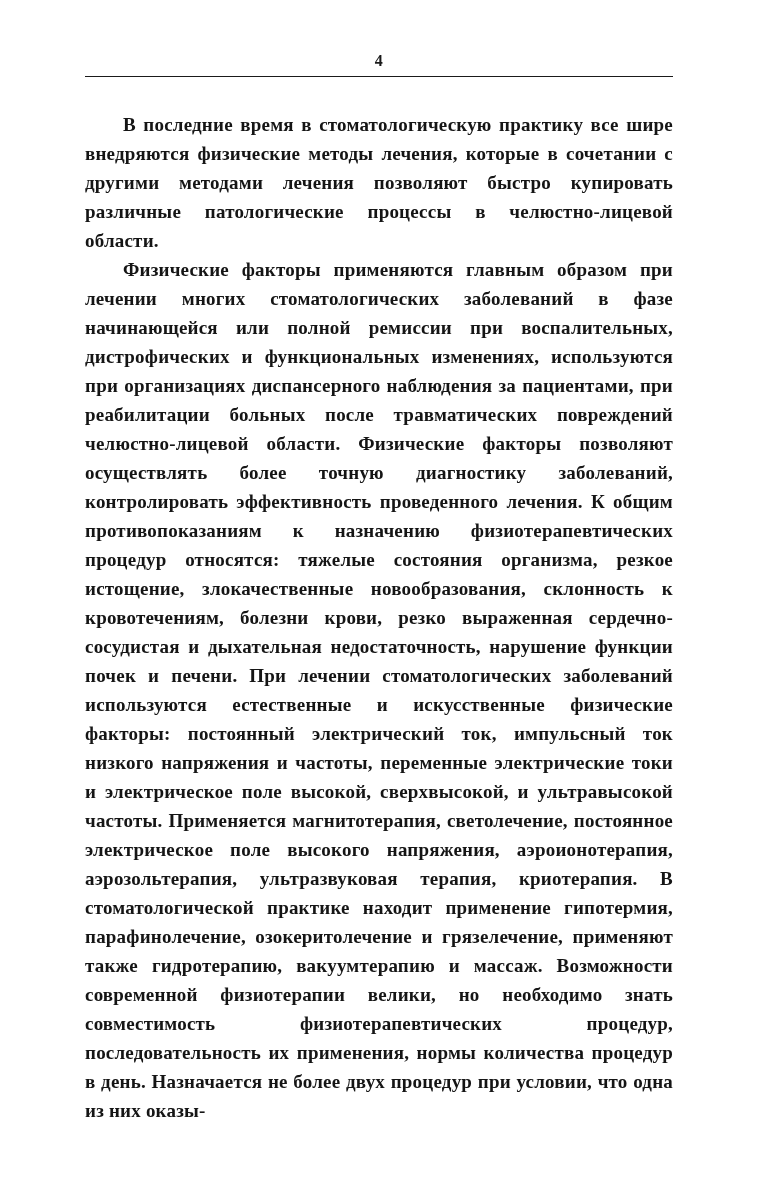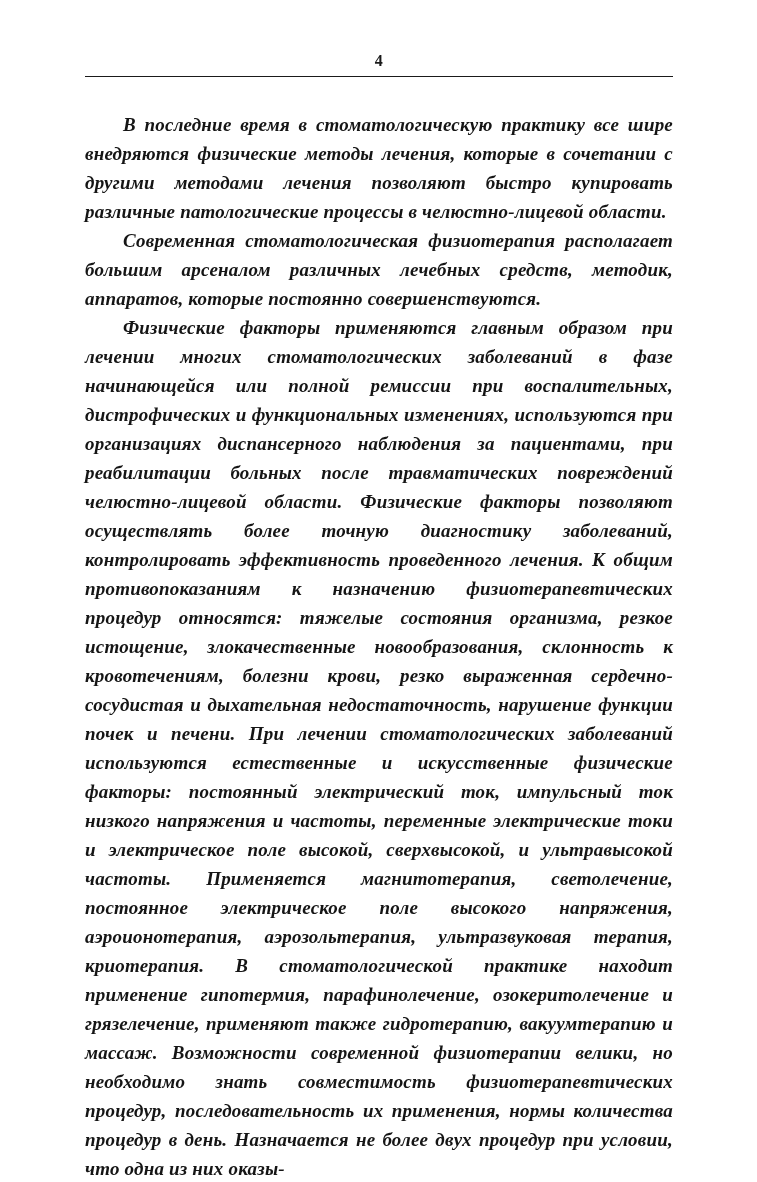--- a/index.html
+++ b/index.html
@@ -43,29 +43,27 @@
   }
   .text-block p {
     margin: 0;
     font-size: 19px;
     line-height: 29px;
     font-weight: 700;
     text-align: justify;
     text-indent: 38px;
     letter-spacing: 0.2px;
     color: #151515;
-    font-style: italic;
   }
 </style>
 </head>
 <body>
 
 <div class="page">
   <div class="page-header">
     <div class="page-number">4</div>
     <hr class="rule">
   </div>
   <div class="text-block">
     <p>В последние время в стоматологическую практику все шире внедряются физические методы лечения, которые в сочетании с другими методами лечения позволяют быстро купировать различные патологические процессы в челюстно-лицевой области.</p>
-    <p>Современная стоматологическая физиотерапия располагает большим арсеналом различных лечебных средств, методик, аппаратов, которые постоянно совершенствуются.</p>
     <p>Физические факторы применяются главным образом при лечении многих стоматологических заболеваний в фазе начинающейся или полной ремиссии при воспалительных, дистрофических и функциональных изменениях, используются при организациях диспансерного наблюдения за пациентами, при реабилитации больных после травматических повреждений челюстно-лицевой области. Физические факторы позволяют осуществлять более точную диагностику заболеваний, контролировать эффективность проведенного лечения. К общим противопоказаниям к назначению физиотерапевтических процедур относятся: тяжелые состояния организма, резкое истощение, злокачественные новообразования, склонность к кровотечениям, болезни крови, резко выраженная сердечно-сосудистая и дыхательная недостаточность, нарушение функции почек и печени. При лечении стоматологических заболеваний используются естественные и искусственные физические факторы: постоянный электрический ток, импульсный ток низкого напряжения и частоты, переменные электрические токи и электрическое поле высокой, сверхвысокой, и ультравысокой частоты. Применяется магнитотерапия, светолечение, постоянное электрическое поле высокого напряжения, аэроионотерапия, аэрозольтерапия, ультразвуковая терапия, криотерапия. В стоматологической практике находит применение гипотермия, парафинолечение, озокеритолечение и грязелечение, применяют также гидротерапию, вакуумтерапию и массаж. Возможности современной физиотерапии велики, но необходимо знать совместимость физиотерапевтических процедур, последовательность их применения, нормы количества процедур в день. Назначается не более двух процедур при условии, что одна из них оказы-</p>
   </div>
 </div>
 
 </body></html>

